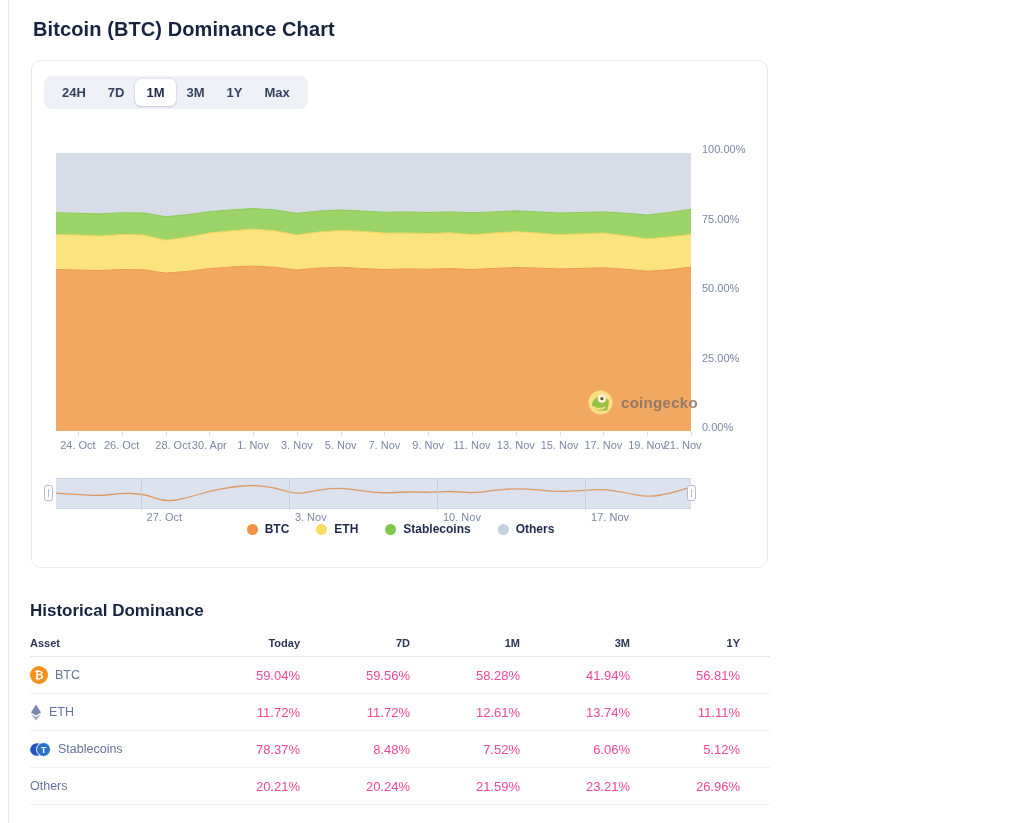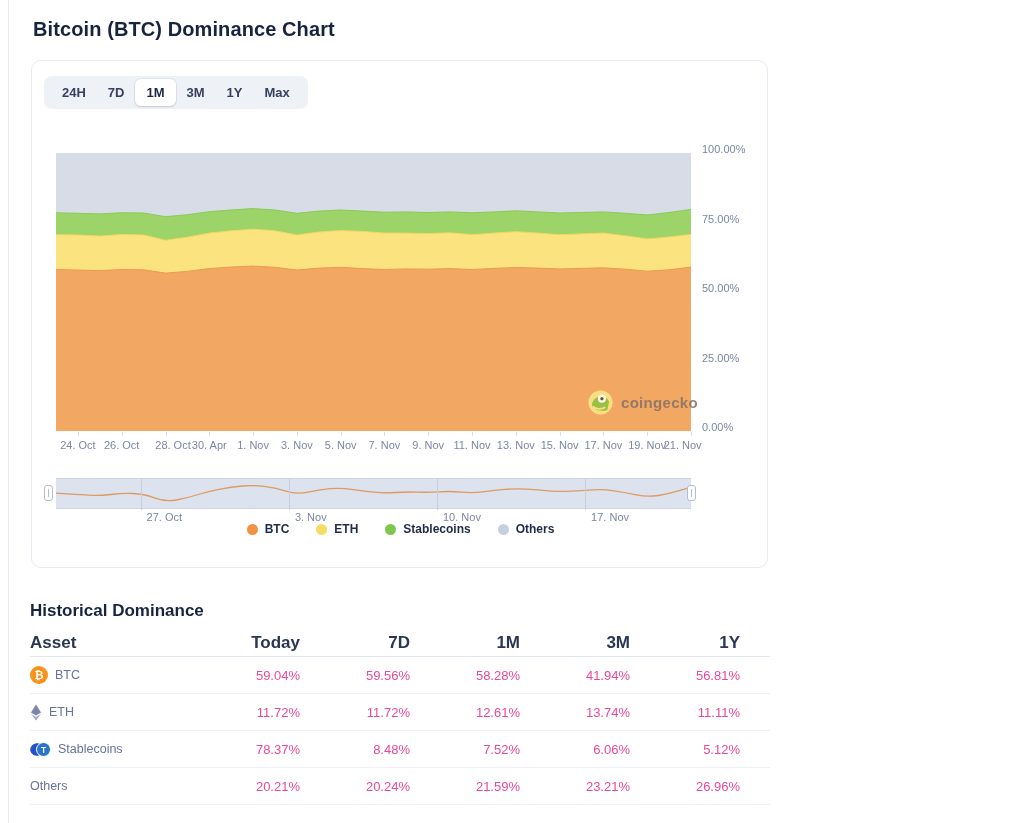--- a/index.html
+++ b/index.html
@@ -47,21 +47,21 @@
   .legend-item { display:flex; align-items:center; gap:7px; cursor:pointer; }
   .legend-dot { width:11px; height:11px; border-radius:50%; }
   .legend-label { font-size:12px; font-weight:700; color:#1f2a4a; }
 
   .section-title { position:absolute; left:30px; top:601px; font-size:17px; font-weight:700; color:#17233f; }
 
   .table { position:absolute; left:30px; top:630px; width:740px; }
   .t-row { display:grid; grid-template-columns:1fr 110px 110px 110px 110px 110px; padding-right:30px;
            align-items:center; border-bottom:1px solid #edf0f5; }
   .t-head { height:27px; border-bottom:1px solid #e2e6ee; }
-  .t-head .hc { font-size:17px; font-weight:700; color:#2b3655; text-align:right; }
+  .t-head .hc { font-size:11px; font-weight:700; color:#2b3655; text-align:right; }
   .t-head .hc.first { text-align:left; }
   .t-body-row { height:37px; }
   .asset-cell { display:flex; align-items:center; gap:7px; font-size:12.5px; color:#66739a; }
   .val-cell { font-size:13px; color:#ec4899; text-align:right; }
   .btc-coin { width:18px; height:18px; border-radius:50%; display:flex; align-items:center;
               justify-content:center; color:#fff; font-size:11px; font-weight:700; }
 </style>
 </head>
 <body>
 

